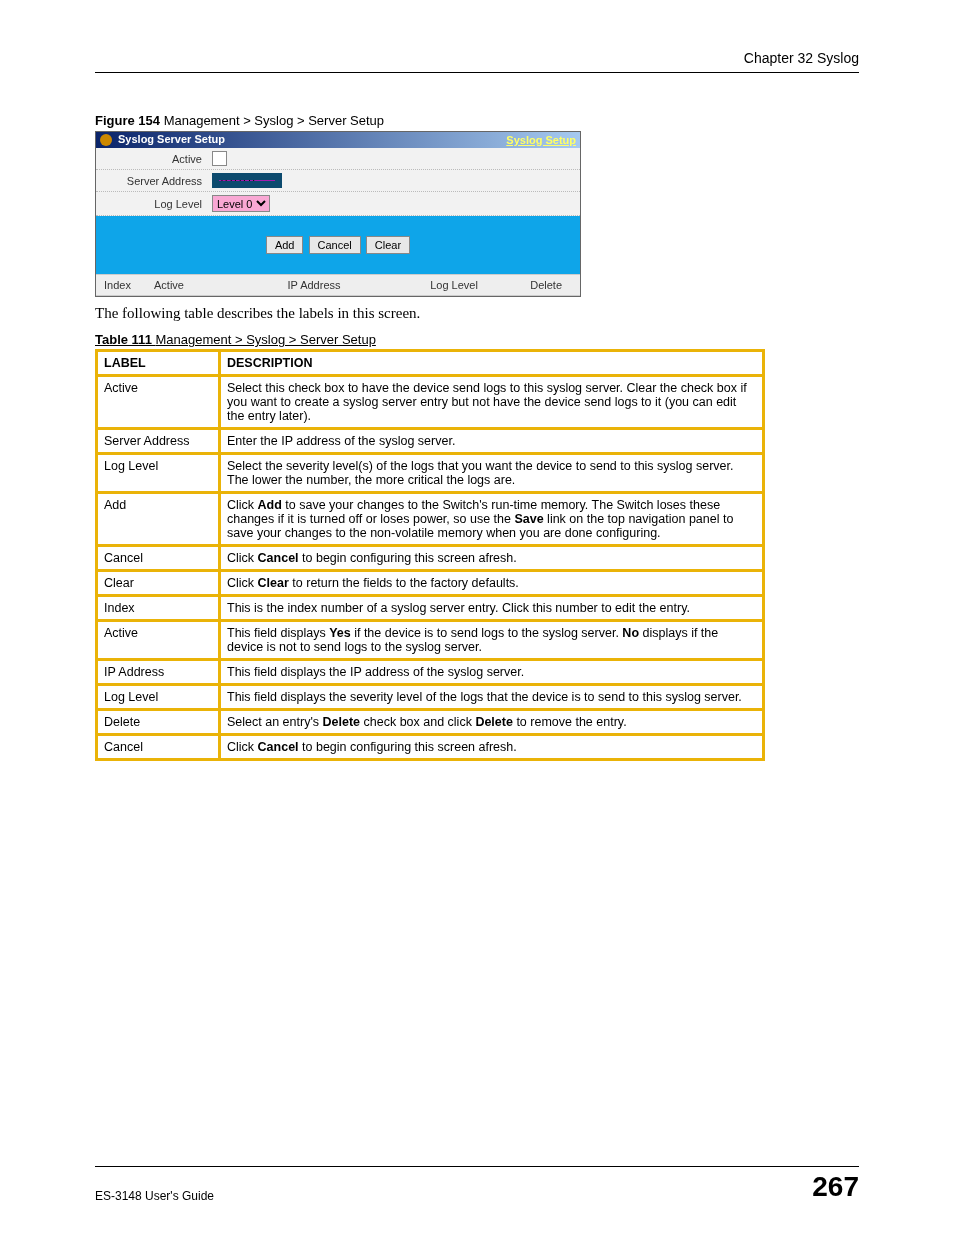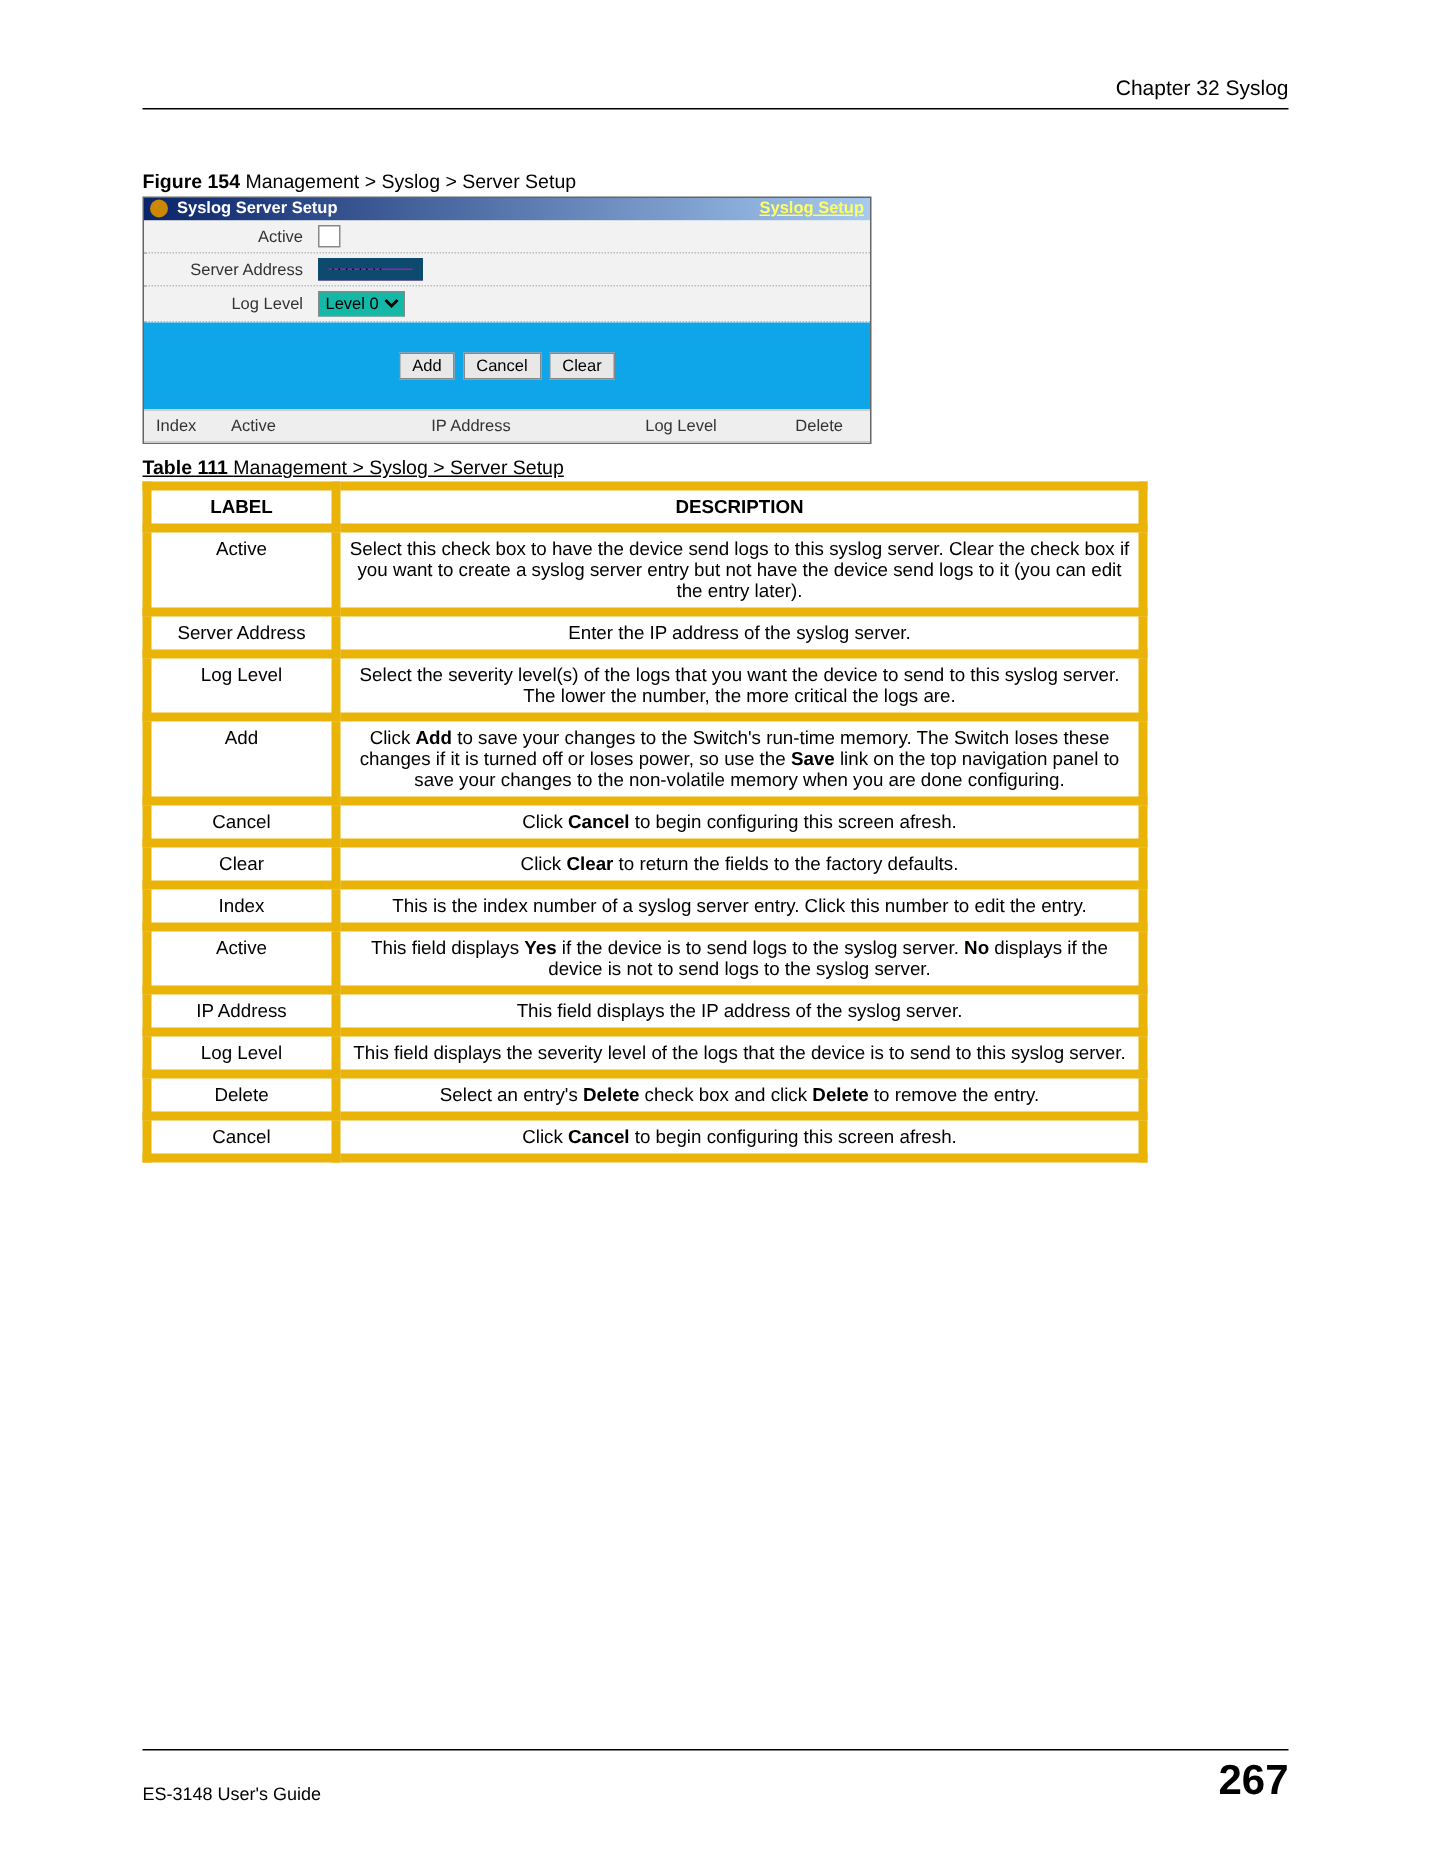--- a/index.html
+++ b/index.html
@@ -77,21 +77,21 @@
   .ss-input {
     border: 7px solid #0c4a6e;
     background: #a21caf;
     font-size: 11px;
     padding: 0 2px;
     height: 15px;
     box-sizing: border-box;
   }
   .ss-select {
     border: 1px solid #888;
-    background: #14b8a6;
+    background: #f9a8d4;
     font-size: 11px;
     height: 17px;
   }
   .ss-checkbox {
     width: 13px; height: 13px;
     border: 1px solid #888;
     background: #fff;
     display: inline-block;
   }
   .ss-buttons {
@@ -135,25 +135,25 @@
     font-size: 13px;
     margin-bottom: 2px;
     text-decoration: underline;
   }
   .table-caption b { font-weight: bold; }
   table.desc-table {
     border-collapse: collapse;
     width: 670px;
   }
   table.desc-table th, table.desc-table td {
-    border: 6px solid #eab308;
+    border: 3px solid #eab308;
     font-size: 12.5px;
     padding: 4px 6px;
     vertical-align: top;
-    text-align: center;
+    text-align: left;
   }
   table.desc-table th {
     background: #fff;
     font-weight: bold;
   }
   .col-label { width: 108px; }
   .footer {
     position: absolute;
     bottom: 32px;
     left: 95px;
@@ -207,20 +207,21 @@
     </div>
     <div class="ss-table-header">
       <span class="ss-col-index">Index</span>
       <span class="ss-col-active">Active</span>
       <span class="ss-col-ip">IP Address</span>
       <span class="ss-col-log">Log Level</span>
       <span class="ss-col-del">Delete</span>
     </div>
   </div>
 
+  <div class="body-text">The following table describes the labels in this screen.</div>
 
   <div class="table-caption">
     <b>Table 111   </b><span>Management &gt; Syslog &gt; Server Setup</span>
   </div>
 
   <table class="desc-table">
     <thead>
       <tr>
         <th class="col-label">LABEL</th>
         <th>DESCRIPTION</th>

